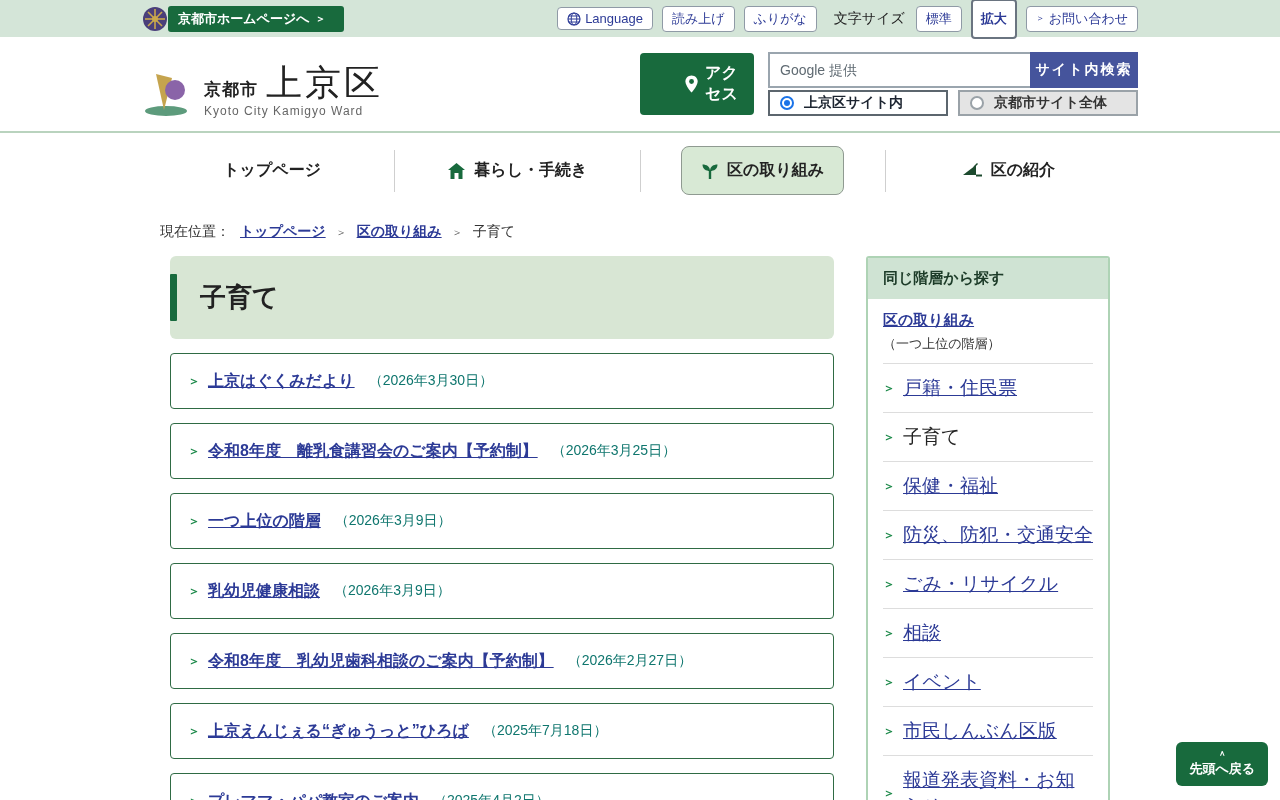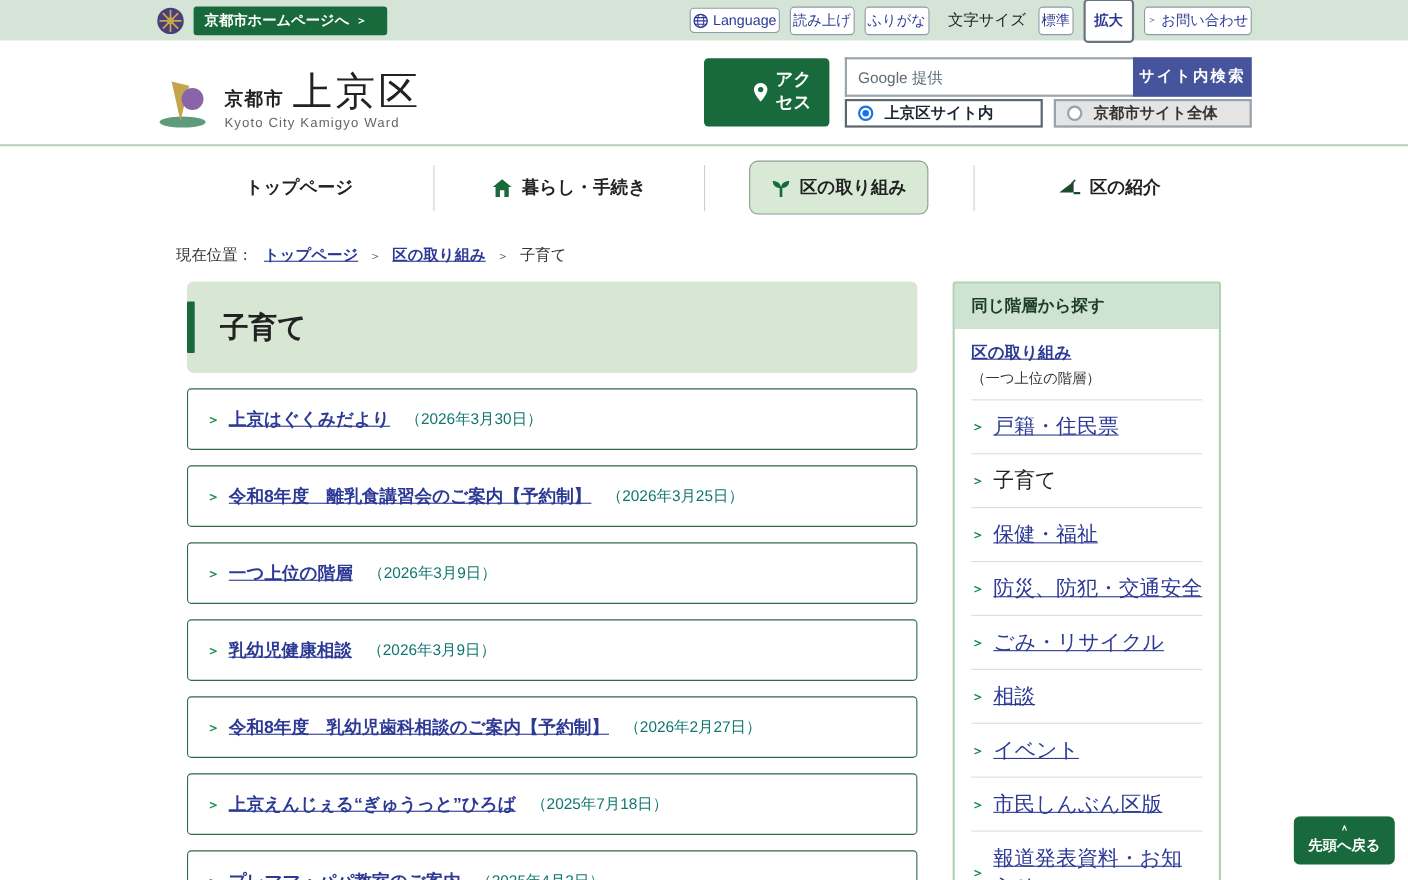--- a/index.html
+++ b/index.html
@@ -2,30 +2,30 @@
 <html lang="ja"><head>
 <meta charset="utf-8">
 <style>
   * { margin:0; padding:0; box-sizing:border-box; }
   html,body { width:1280px; height:800px; overflow:hidden; background:#fff;
     font-family:"Liberation Sans","DejaVu Sans",sans-serif; color:#222; }
 
   
   .topbar { height:37px; background:#d4e5d8; display:flex; align-items:center;
     padding:0 142px; }
-  .topbar-left { display:flex; align-items:center; gap:8px; }
+  .topbar-left { display:flex; align-items:center; }
   .emblem { width:26px; height:26px; display:block; }
   .home-badge { display:inline-flex; align-items:center; gap:6px; background:#186a3d;
     color:#fff; font-size:13px; font-weight:bold; padding:4px 10px; border-radius:3px;
     text-decoration:none; }
   .home-badge .chev { color:#fff; font-size:10px; }
   .topbar-right { margin-left:auto; display:flex; align-items:center; gap:9px; }
   .tb-btn { display:inline-flex; align-items:center; gap:4px; background:#fff;
     border:1px solid #8f9aa6; border-radius:4px; color:#2c3a96; font-size:13px;
-    padding:3px 2px; cursor:pointer; font-family:inherit; }
+    padding:3px 9px; cursor:pointer; font-family:inherit; }
   .tb-btn.bold { font-weight:bold; border:2px solid #6a7480; padding:9px 8px; }
   .tb-label { font-size:14px; color:#222; margin:0 2px 0 8px; }
   .tb-btn .mini-chev { font-size:9px; color:#2c3a96; }
 
   
   .header { height:96px; background:#fff; display:flex; align-items:center;
     padding:0 142px; border-bottom:2px solid #b9d3be; }
   .logo { display:flex; align-items:flex-end; gap:10px; text-decoration:none; color:#222; }
   .logo-mark { width:52px; height:52px; }
   .logo-text .row1 { display:flex; align-items:baseline; gap:8px; }

